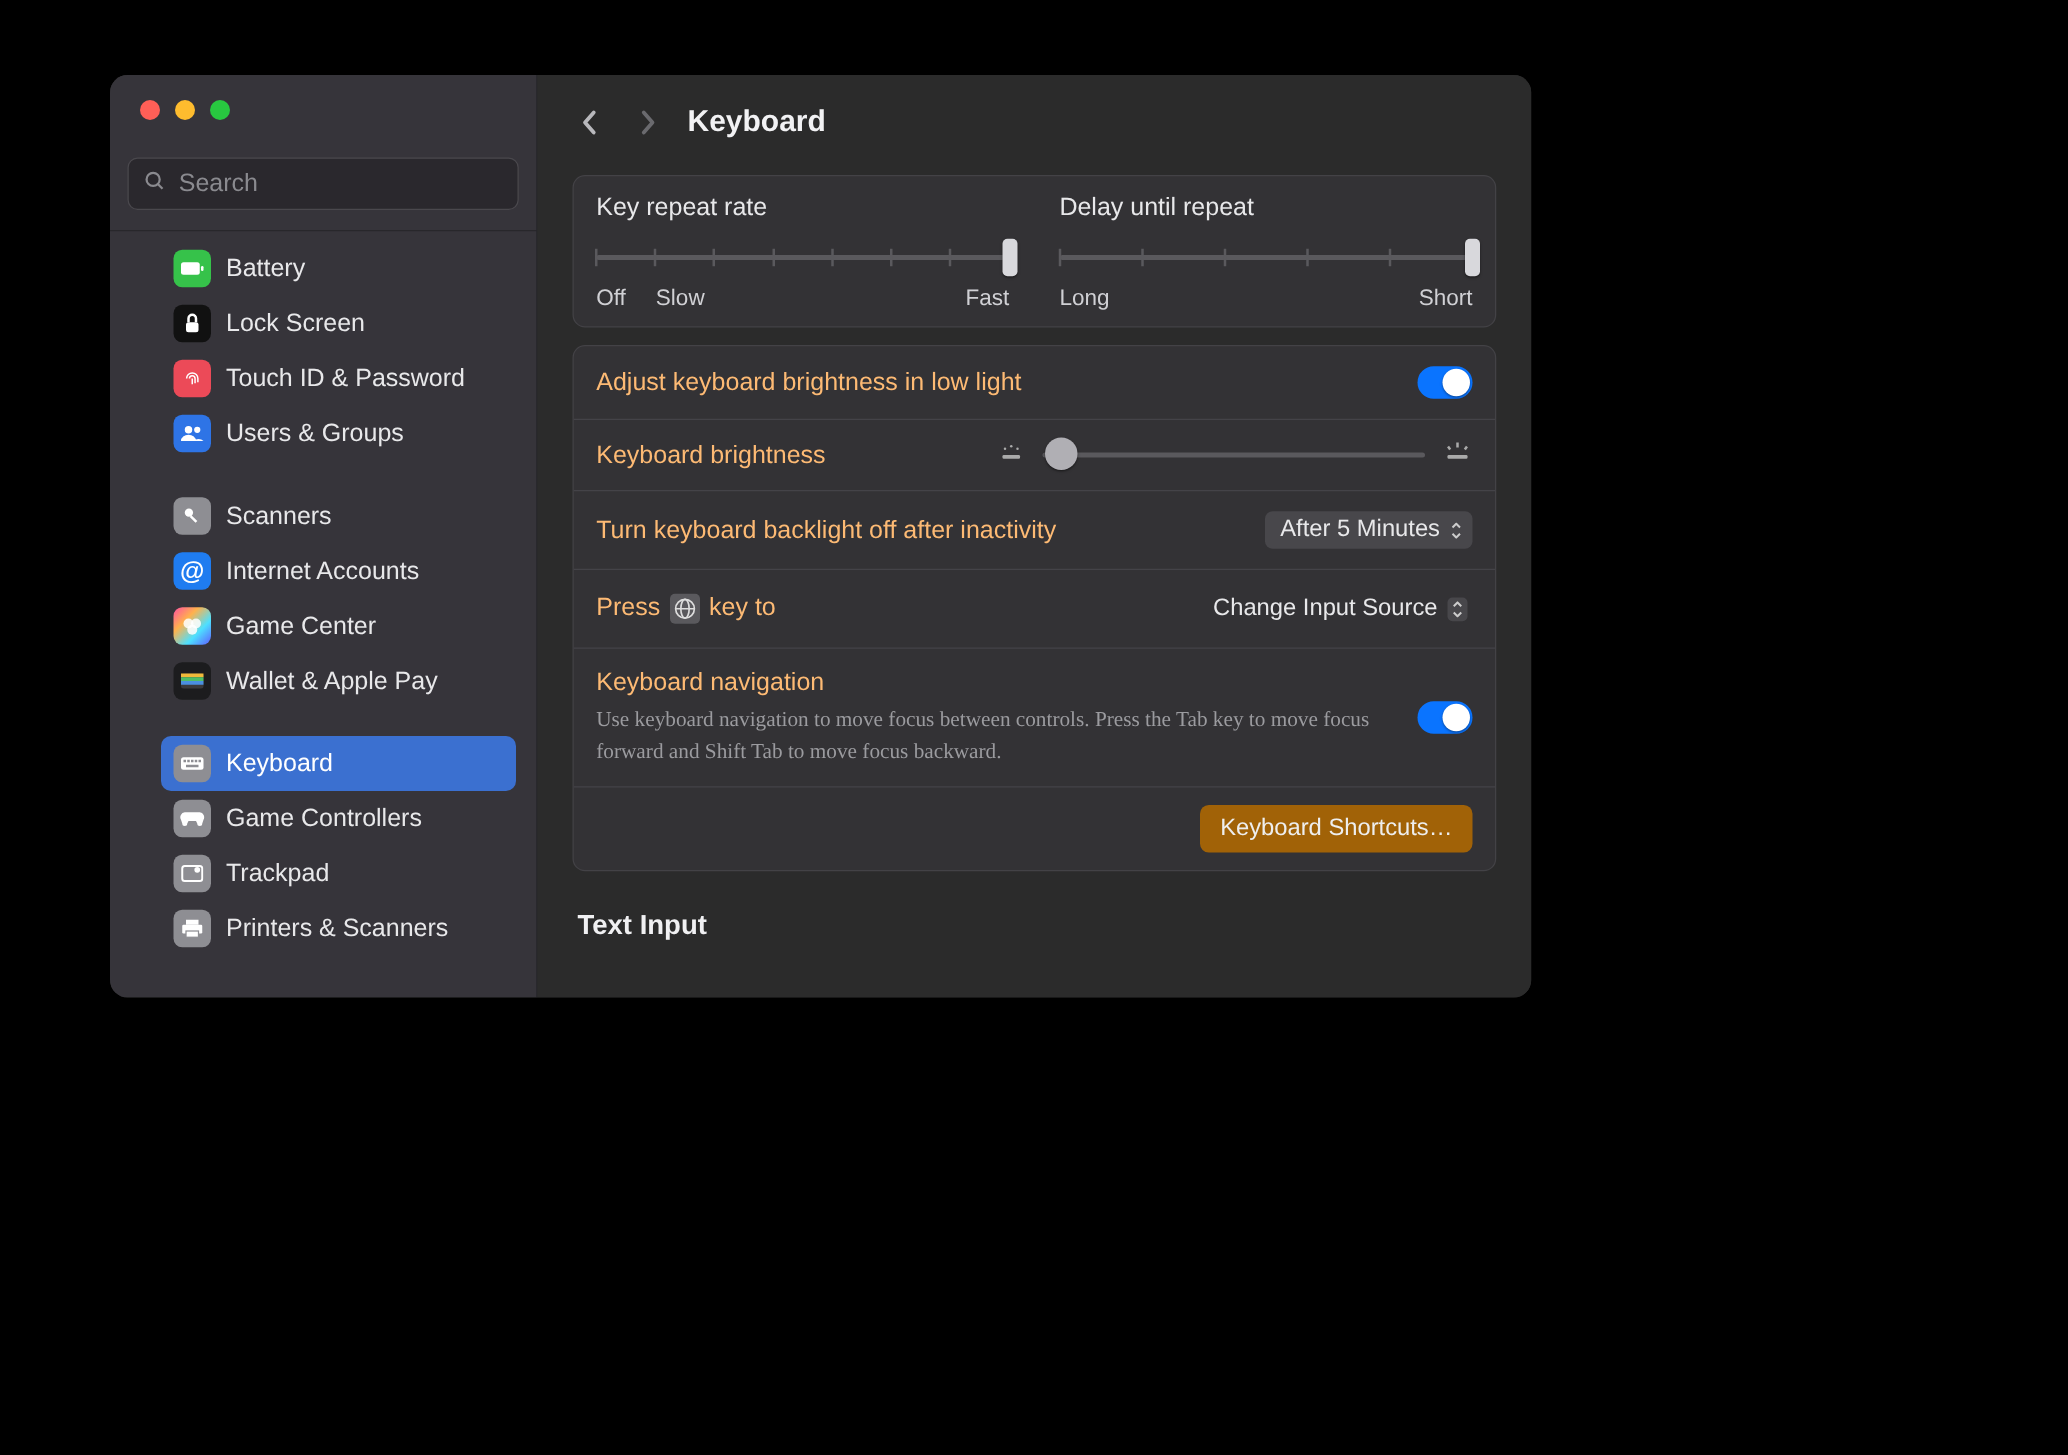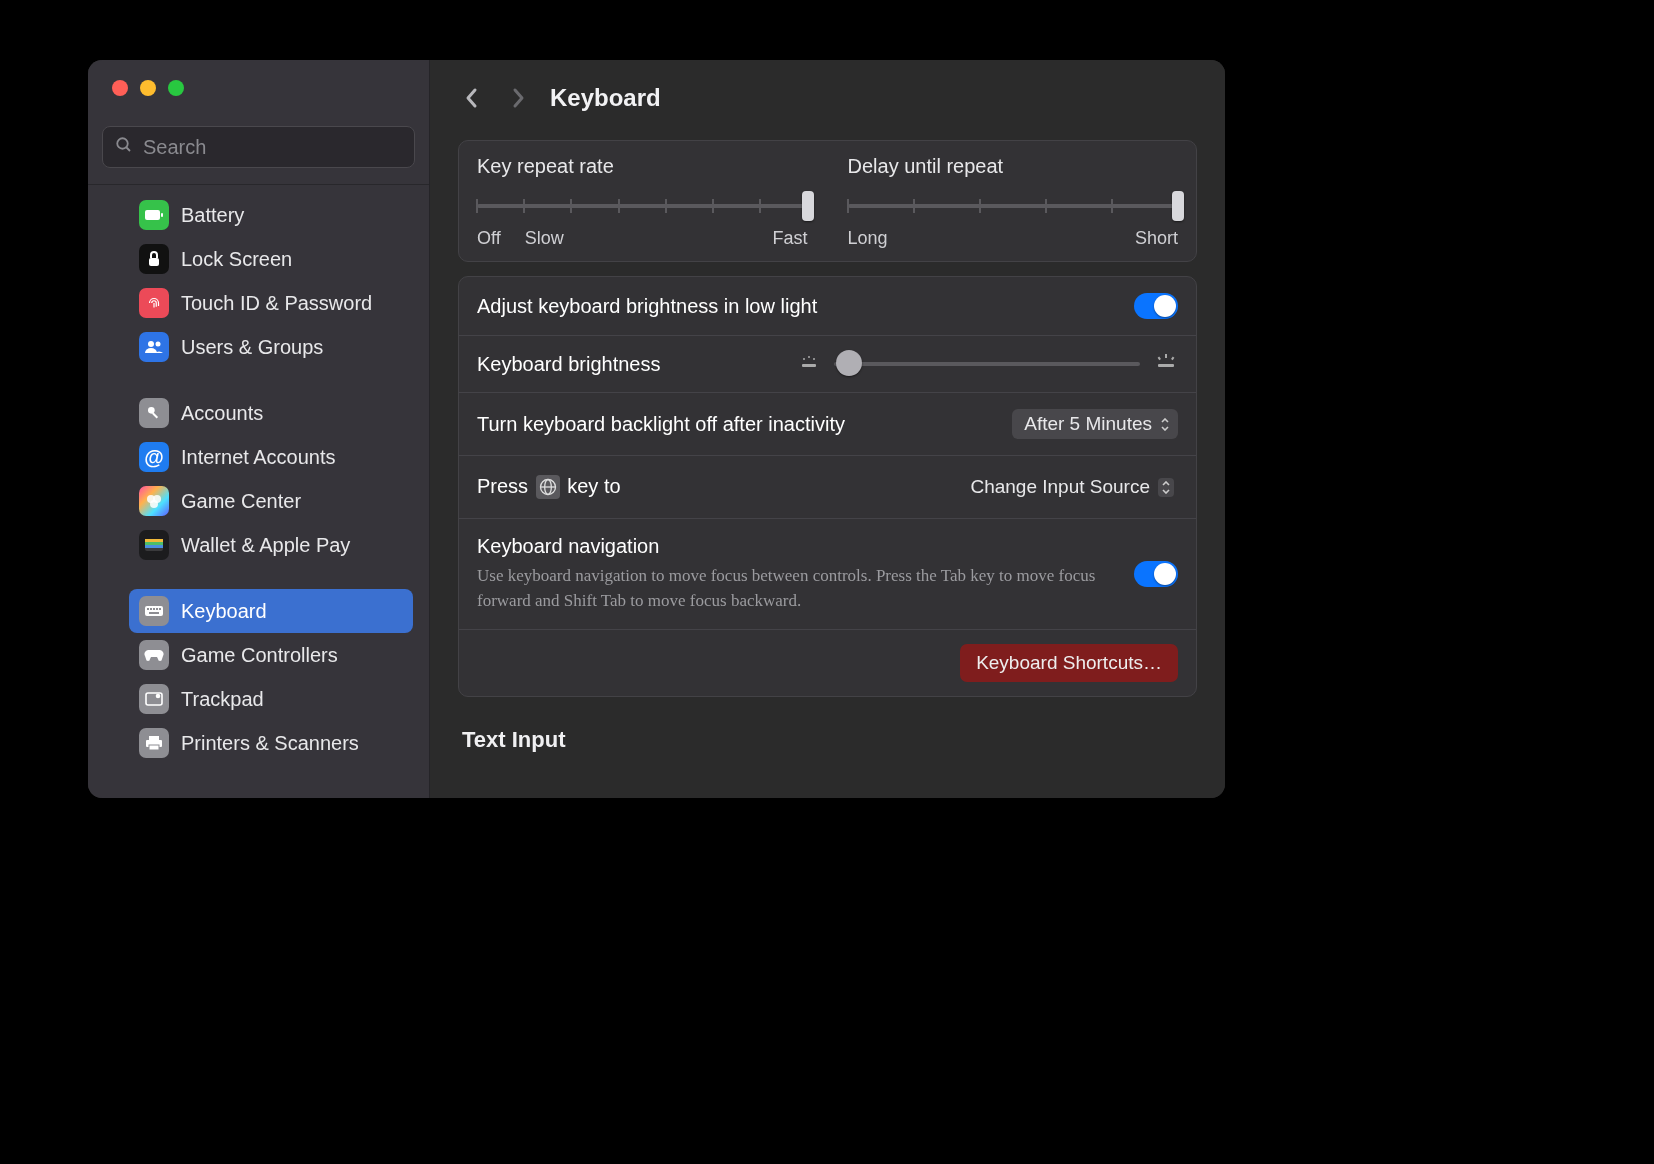--- a/index.html
+++ b/index.html
@@ -143,21 +143,21 @@
     background: #444348;
     margin: 0;
   }
   .row {
     display: flex;
     align-items: center;
     justify-content: space-between;
     gap: 16px;
   }
   .label {
-    color: #ffffff;
+    color: #fdba74;
     font-size: 20px;
   }
   .sublabel {
     color: #9b9b9f;
     font-size: 17px;
     line-height: 1.45;
     margin-top: 6px;
     max-width: 640px;
     font-family: Liberation Serif, serif;
   }
@@ -278,21 +278,21 @@
     padding-right: 4px;
   }
   .select .chev {
     display: flex;
     flex-direction: column;
     gap: 1px;
   }
   .select .chev svg { display: block; }
   
   .btn {
-    background: #7f1d1d;
+    background: #a16207;
     color: #eee;
     font-size: 19px;
     padding: 8px 16px;
     border-radius: 7px;
     border: none;
     cursor: pointer;
   }
   .btn-row {
     display: flex;
     justify-content: flex-end;
@@ -373,21 +373,21 @@
           </div>
         </div>
         <div class="sidebar-group">
           <div class="sidebar-item">
             <div class="sb-icon" style="background: rgb(142, 142, 147);">
               <svg width="16" height="16" viewBox="0 0 24 24" fill="#fff">
                 <circle cx="8" cy="8" r="5"></circle>
                 <rect x="11" y="11" width="10" height="3" transform="rotate(45 11 11)"></rect>
               </svg>
             </div>
-            <span>Accounts</span>
+            <span>Scanners</span>
           </div>
           <div class="sidebar-item">
             <div class="sb-icon" style="background: rgb(31, 124, 240);">
               <span style="color:#fff;font-weight:700;font-size:20px">@</span>
             </div>
             <span>Internet Accounts</span>
           </div>
           <div class="sidebar-item">
             <div class="sb-icon" style="background: linear-gradient(135deg, rgb(255, 79, 160), rgb(255, 178, 77), rgb(77, 224, 255), rgb(94, 94, 255));">
               <svg width="18" height="18" viewBox="0 0 18 18">

